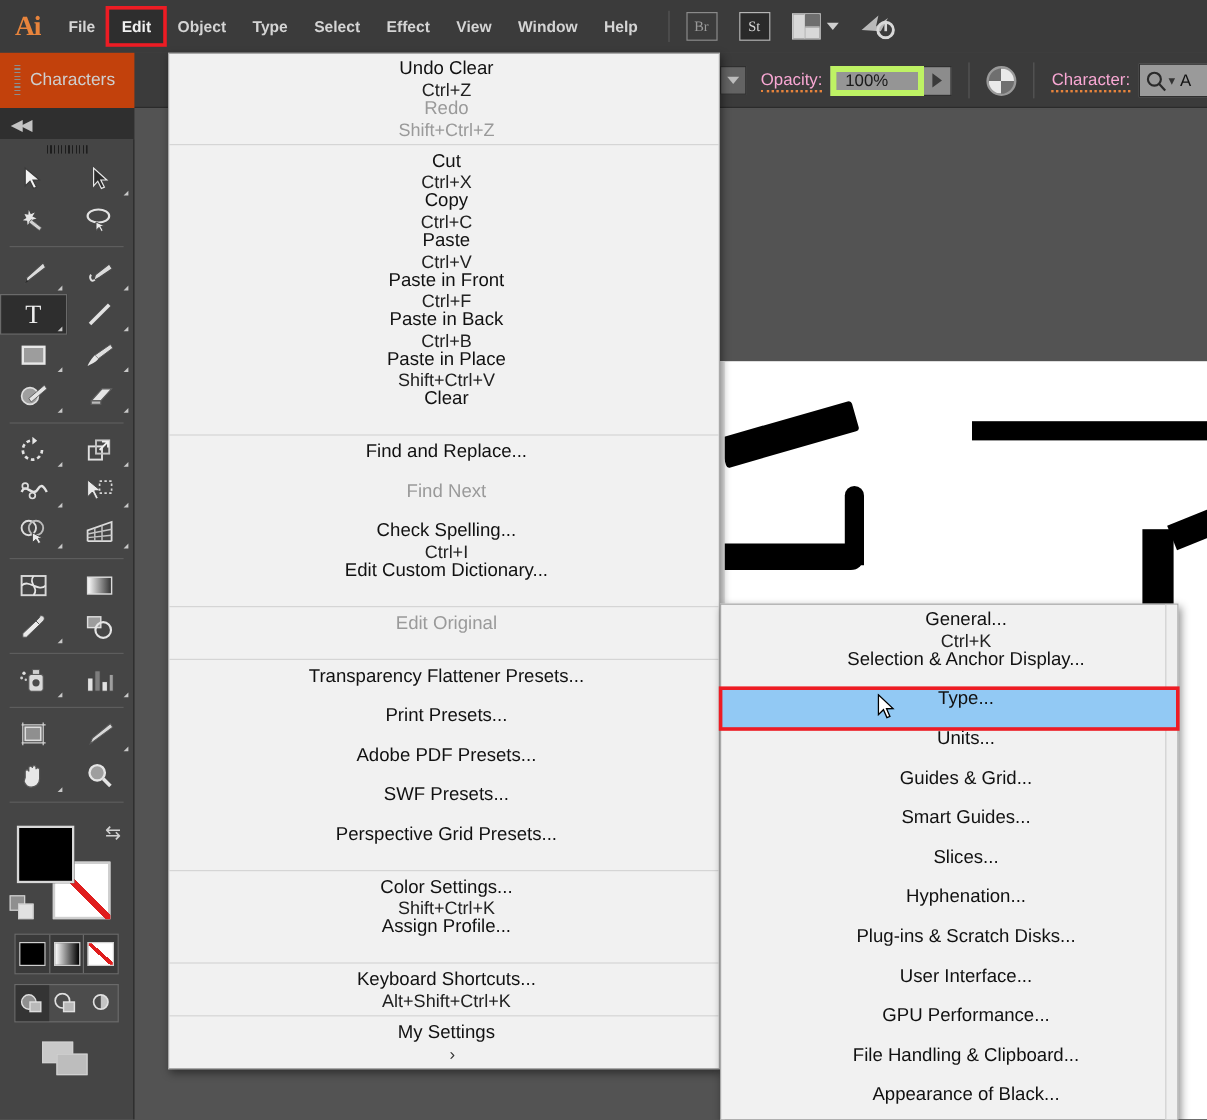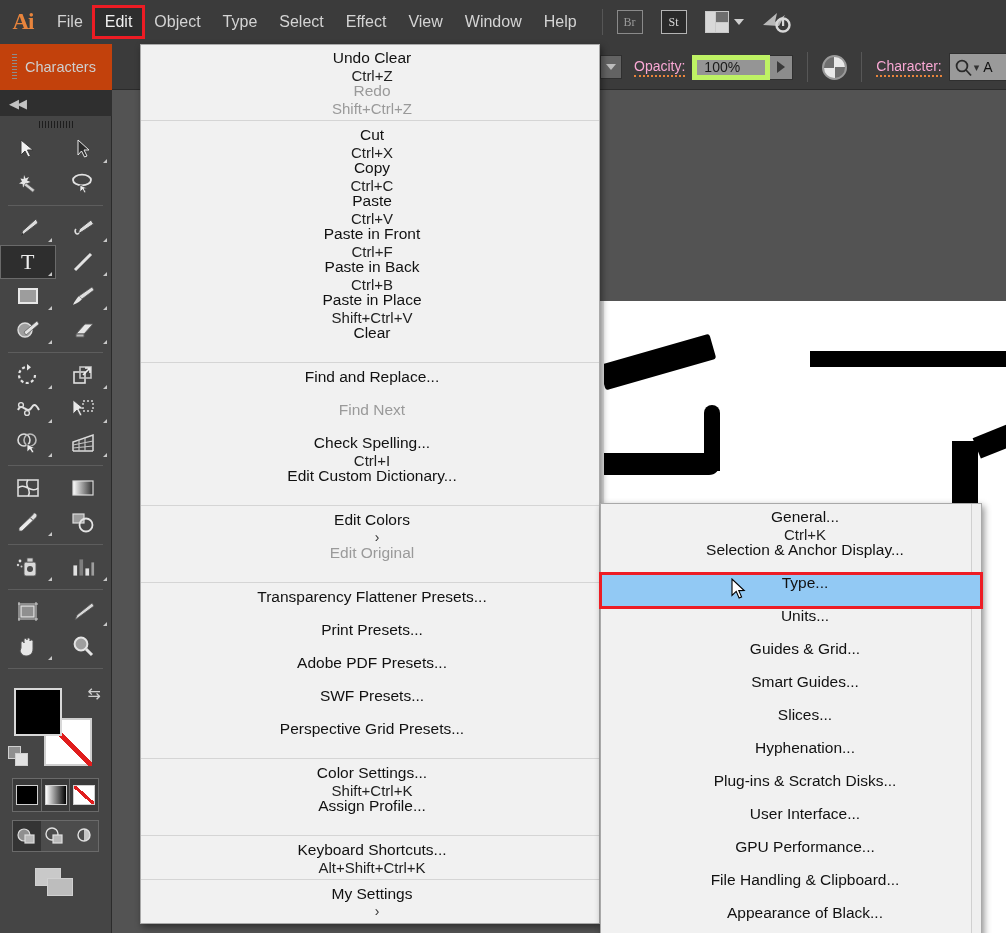--- a/index.html
+++ b/index.html
@@ -19,22 +19,22 @@
   }
   .ai-logo {
     width: 46px; height: 44px;
     display: flex; align-items: center; justify-content: center;
     color: #e8843c; font-size: 23px; font-weight: bold;
     font-family: "Liberation Serif", serif; letter-spacing: -1px;
   }
   .menu-item {
     height: 30px; padding: 0 11px;
     display: flex; align-items: center;
-    color: #d4d4d4; font-size: 16px;
-    cursor: default; white-space: nowrap;
+    color: #d4d4d4; font-size: 13px;
+    cursor: default; white-space: nowrap; font-weight: bold;
   }
   .menu-item.active {
     background: #2e2e2e;
     outline: 3px solid #ed1c24;
     outline-offset: -1px;
     color: #f0f0f0;
   }
   .mb-sep {
     width: 1px; height: 26px; background: #565656; margin: 0 12px 0 14px;
   }
@@ -655,24 +655,20 @@
     <div class="mi">
       <span class="lbl">Check Spelling...</span>
       <span class="sc">Ctrl+I</span>
     </div>
     <div class="mi">
       <span class="lbl">Edit Custom Dictionary...</span>
       <span class="sc"></span>
     </div>
     <div class="msep"></div>
 
-    <div class="mi">
-      <span class="lbl">Edit Colors</span>
-      <span class="sub">›</span>
-    </div>
     <div class="mi disabled">
       <span class="lbl">Edit Original</span>
       <span class="sc"></span>
     </div>
     <div class="msep"></div>
 
     <div class="mi">
       <span class="lbl">Transparency Flattener Presets...</span>
     </div>
     <div class="mi">

